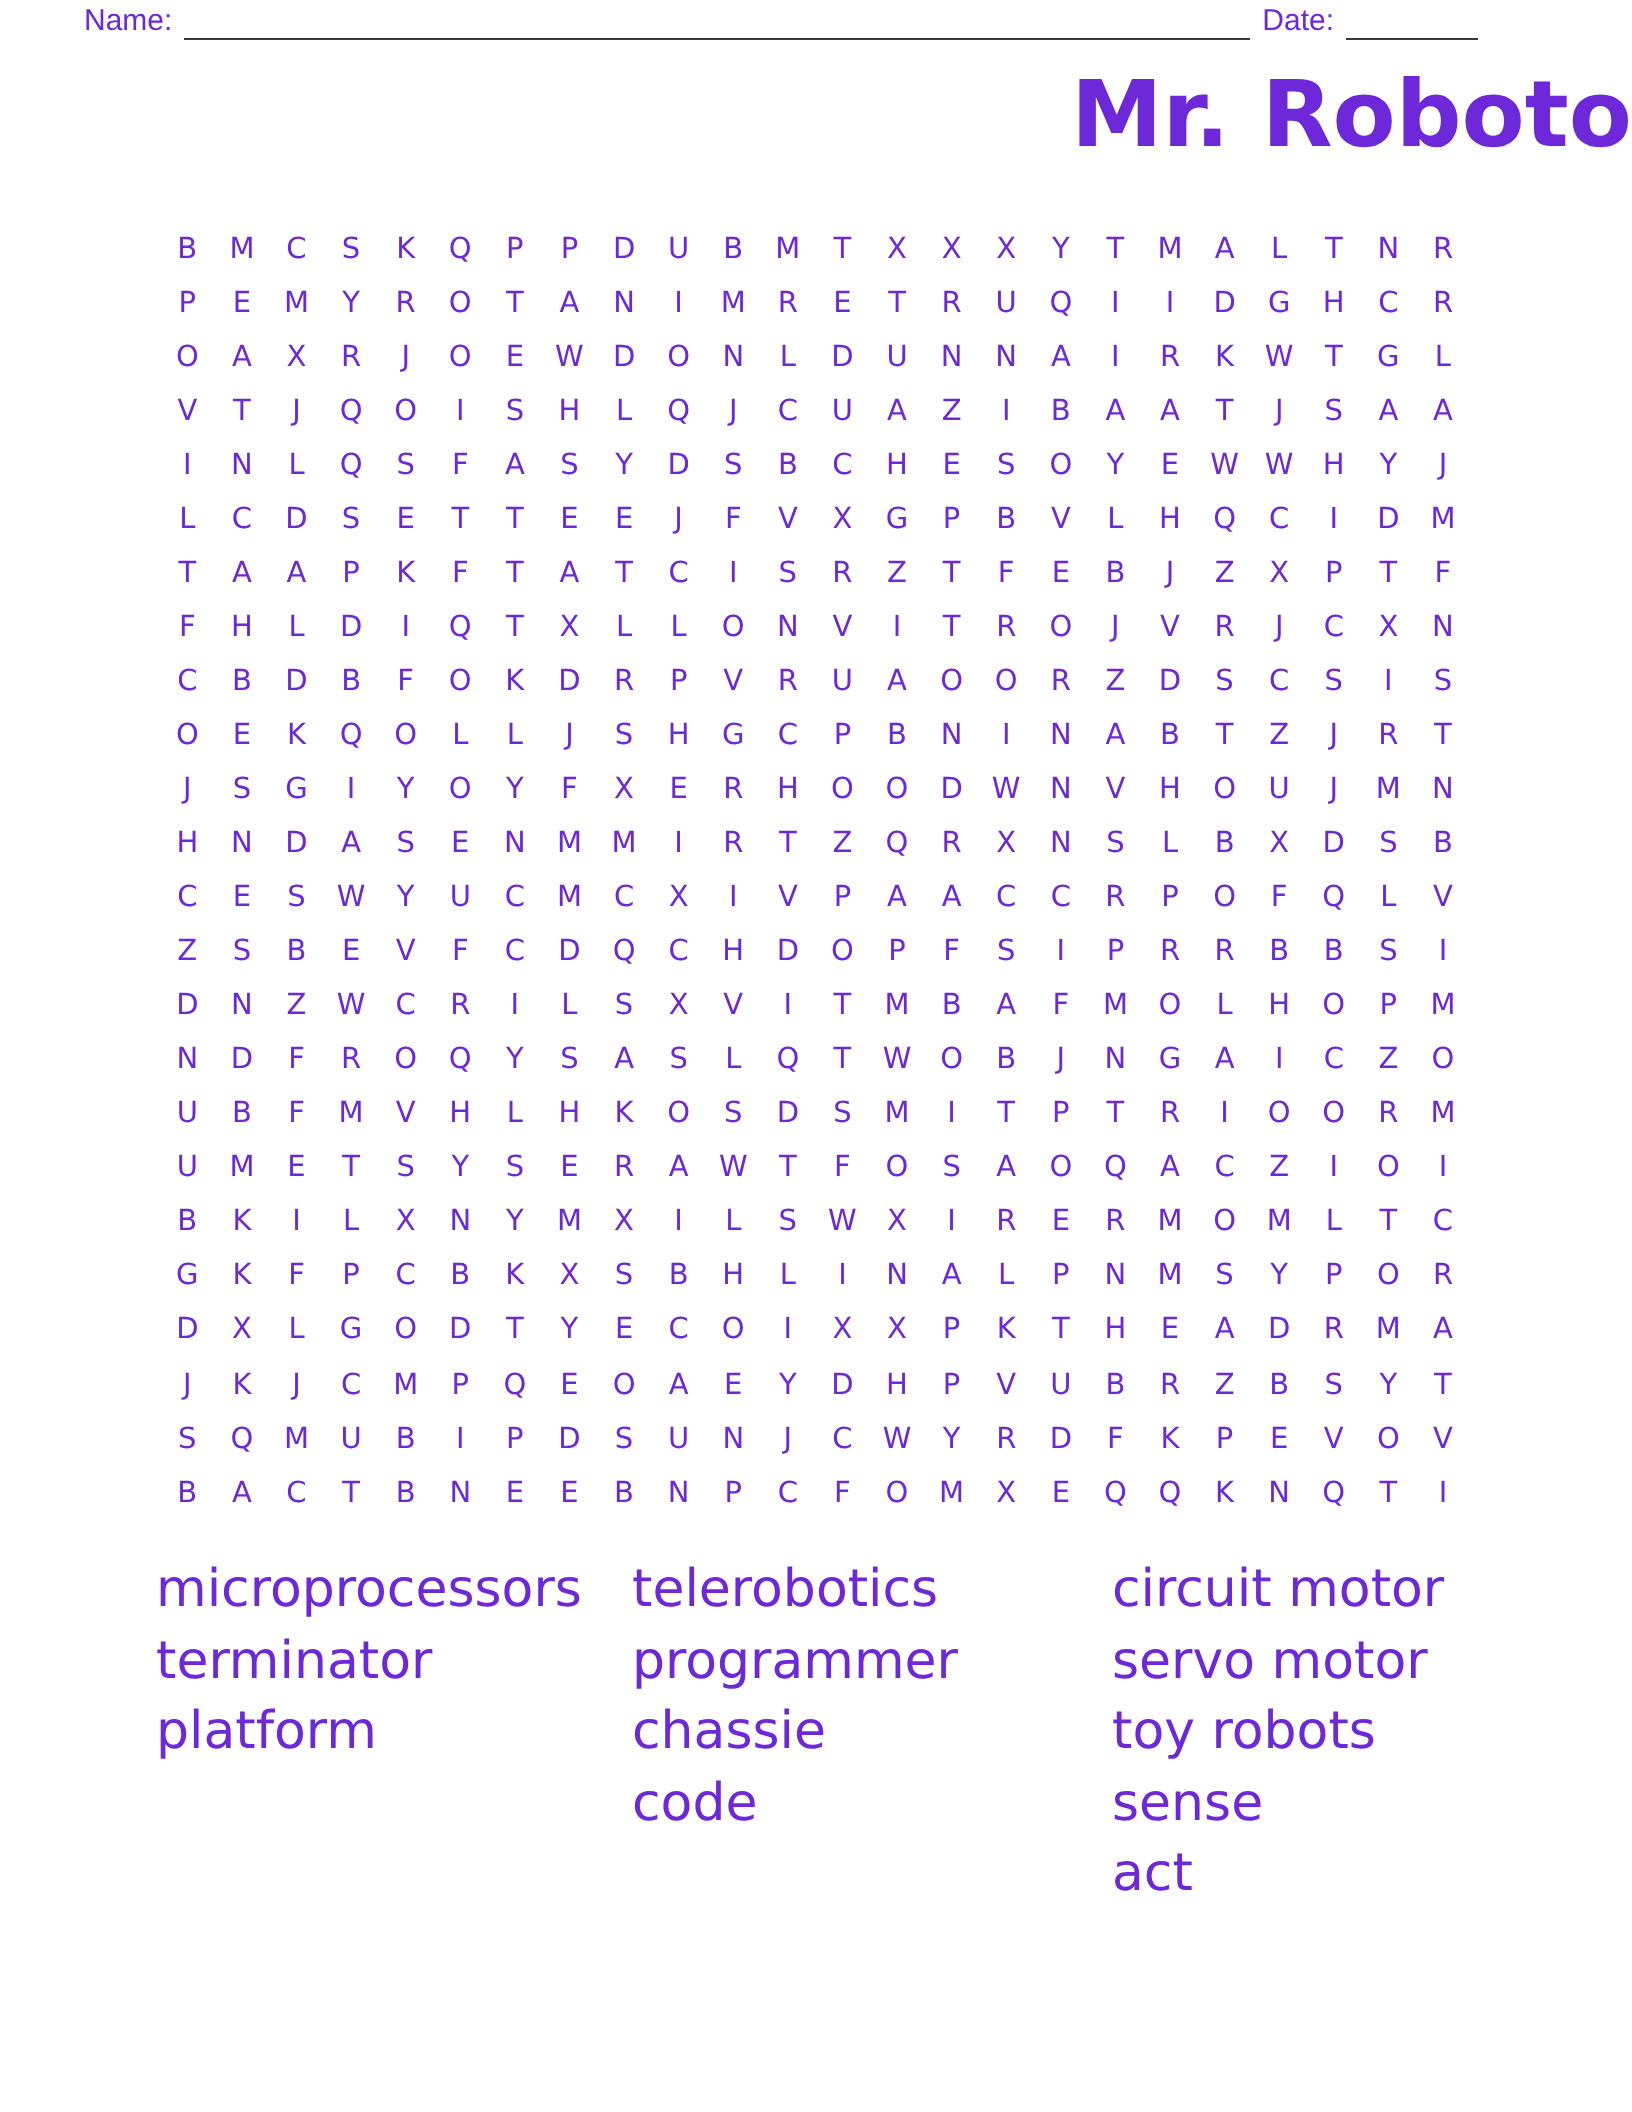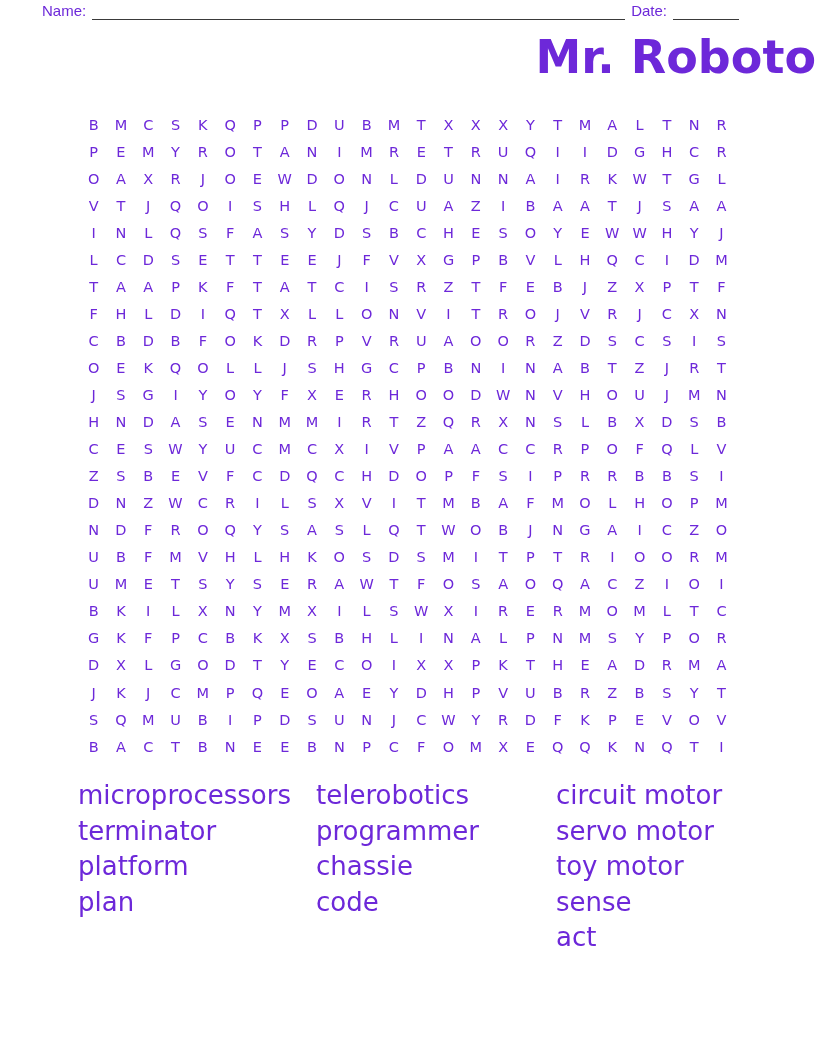--- a/index.html
+++ b/index.html
@@ -681,30 +681,29 @@
       <span class="cell">Q</span>
       <span class="cell">T</span>
       <span class="cell">I</span>
     </div>
 
   <div class="words">
     <div class="word-col word-col-0" id="word-col-0">
         <div class="word">microprocessors</div>
         <div class="word">terminator</div>
         <div class="word">platform</div>
-        <div class="word">plan</div>
       </div>
     <div class="word-col word-col-1" id="word-col-1">
         <div class="word">telerobotics</div>
         <div class="word">programmer</div>
         <div class="word">chassie</div>
         <div class="word">code</div>
       </div>
     <div class="word-col word-col-2" id="word-col-2">
         <div class="word">circuit motor</div>
         <div class="word">servo motor</div>
-        <div class="word">toy motor</div>
+        <div class="word">toy robots</div>
         <div class="word">sense</div>
         <div class="word">act</div>
       </div>
   </div>
 
 </div>
 
 </body></html>

